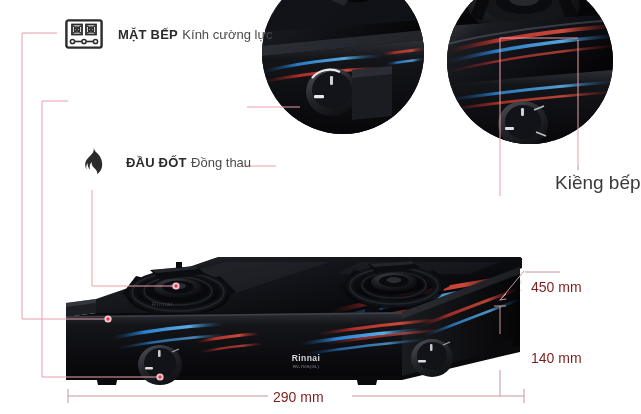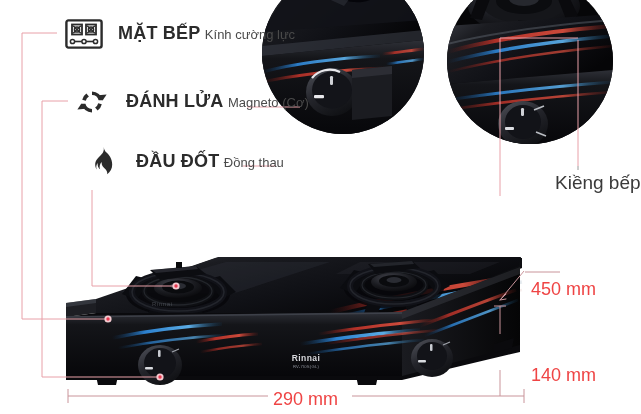--- a/index.html
+++ b/index.html
@@ -42,50 +42,50 @@
   .feat-icon {
     width: 52px;
     height: 44px;
     display: flex;
     align-items: center;
     justify-content: center;
     flex: none;
   }
   .feat-text { margin-left: 8px; }
   .feat-title {
-    font-size: 18px;
+    font-size: 13px;
     font-weight: bold;
     color: #2b2b2b;
     letter-spacing: .2px;
     line-height: 1.18;
     white-space: nowrap;
   }
   .feat-sub {
     font-size: 13px;
     font-weight: normal;
     color: #4a4a4a;
     line-height: 1.25;
     margin-top: 15px;
     white-space: nowrap;
   }
 
   #feature-0 { left: 58px; top: 12px; }
   #feature-1 { left: 66px; top: 80px; }
-  #feature-2 { left: 76px; top: 140px; }
+  #feature-2 { left: 66px; top: 140px; }
 
   
   .dim-label {
     position: absolute;
-    font-size: 18px;
-    color: #ef4444;
+    font-size: 14px;
+    color: #7f1d1d;
     white-space: nowrap;
     z-index: 8;
   }
   #dim-450 { left: 531px; top: 279px; }
-  #dim-140 { left: 531px; top: 350px; margin-top: 15px; }
+  #dim-140 { left: 531px; top: 350px; }
   #dim-720 { left: 273px; top: 389px; }
 
   
   #label-kieng {
     position: absolute;
     left: 555px; top: 172px;
     font-size: 19px;
     color: #3a3a3a;
     white-space: nowrap;
     z-index: 8;
@@ -390,36 +390,20 @@
         <circle cx="19" cy="22.5" r="2.1" fill="#ffffff" stroke="#2b2b2b" stroke-width="1.5"></circle>
         <circle cx="30.5" cy="22.5" r="2.1" fill="#ffffff" stroke="#2b2b2b" stroke-width="1.5"></circle>
       </svg>
     </span>
     <span class="feat-text">
       <span class="feat-title">MẶT BẾP</span>
       <span class="feat-sub">Kính cường lực</span>
     </span>
   </div>
 
-  <div class="feature" id="feature-1">
-    <span class="feat-icon">
-      <svg width="30" height="30" viewBox="0 0 30 30" xmlns="http://www.w3.org/2000/svg">
-        <path d="M15,4.4 A10.6,10.6 0 0 1 25.4,13.2 L21.6,13.2 A7,7 0 0 0 15,8 Z" fill="#2b2b2b"></path>
-        <path d="M25.6,13.6 L21.2,8.2 L29.6,7.4 Z" fill="#2b2b2b"></path>
-        <path d="M15,25.6 A10.6,10.6 0 0 1 4.6,16.8 L8.4,16.8 A7,7 0 0 0 15,22 Z" fill="#2b2b2b"></path>
-        <path d="M4.4,16.4 L8.8,21.8 L0.4,22.6 Z" fill="#2b2b2b"></path>
-        <path d="M5.2,12.8 A10.2,10.2 0 0 1 9.4,6.6 L11.9,9.5 A6.8,6.8 0 0 0 8.8,13.8 Z" fill="#2b2b2b"></path>
-        <path d="M24.8,17.2 A10.2,10.2 0 0 1 20.6,23.4 L18.1,20.5 A6.8,6.8 0 0 0 21.2,16.2 Z" fill="#2b2b2b"></path>
-      </svg>
-    </span>
-    <span class="feat-text">
-      <span class="feat-title">ĐÁNH LỬA</span>
-      <span class="feat-sub">Magneto (Cơ)</span>
-    </span>
-  </div>
 
   <div class="feature" id="feature-2">
     <span class="feat-icon">
       <svg width="26" height="32" viewBox="0 0 26 32" xmlns="http://www.w3.org/2000/svg">
         <path d="M14.6,0.8 C15.6,5.4 13.4,7.6 11.2,9.8 C8.6,12.4 6.2,14.8 6.2,18.8
                  C6.2,20.6 6.8,22.2 7.8,23.4 C6.9,21.2 7.2,18.8 8.7,17.0
                  C8.3,20.0 9.4,22.0 11.1,23.3 C10.2,21.0 10.6,18.4 12.6,16.0
                  C12.4,19.6 14.1,21.0 15.7,22.4 C17.6,24.0 18.6,26.0 18.2,28.2
                  C21.4,26.0 23.2,22.6 23.2,18.6 C23.2,13.0 20.2,8.8 16.4,5.6
                  C15.4,4.0 14.9,2.4 14.6,0.8 Z" fill="#2b2b2b"></path>

